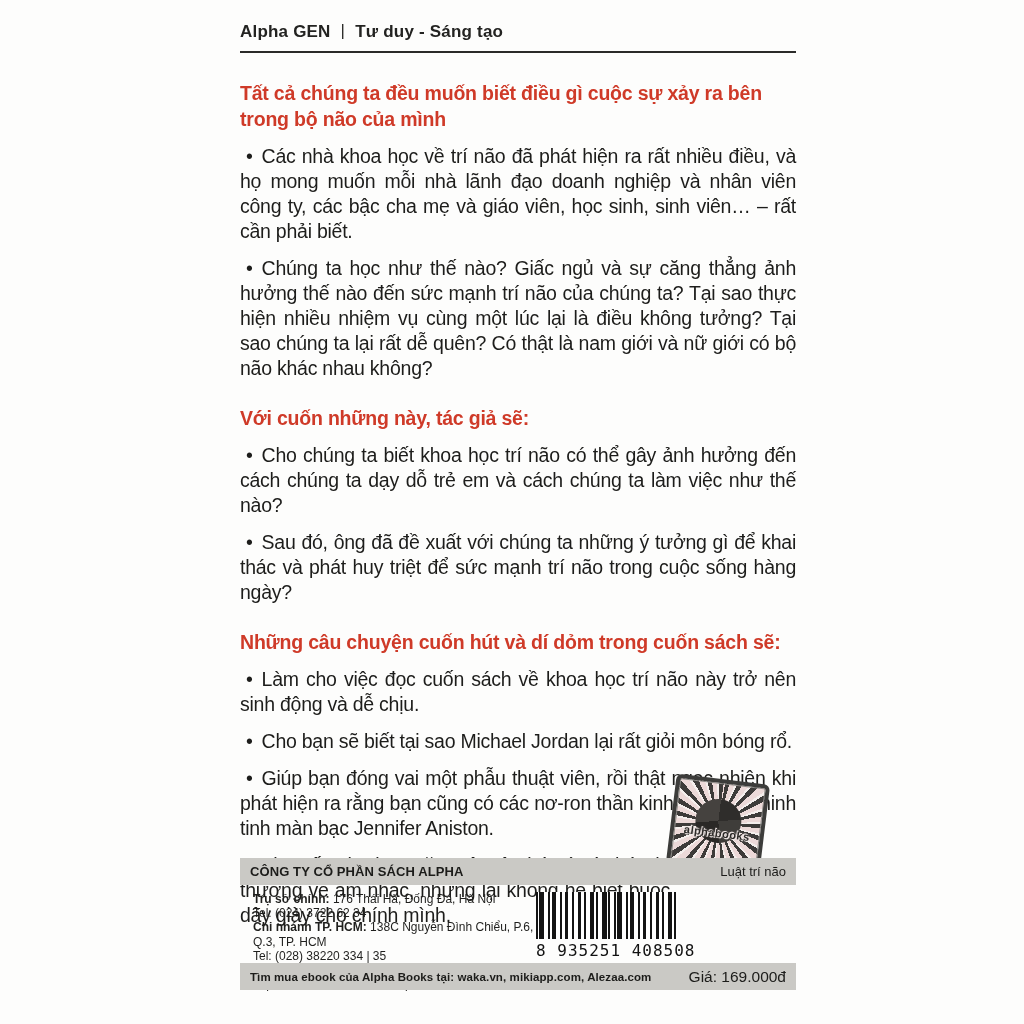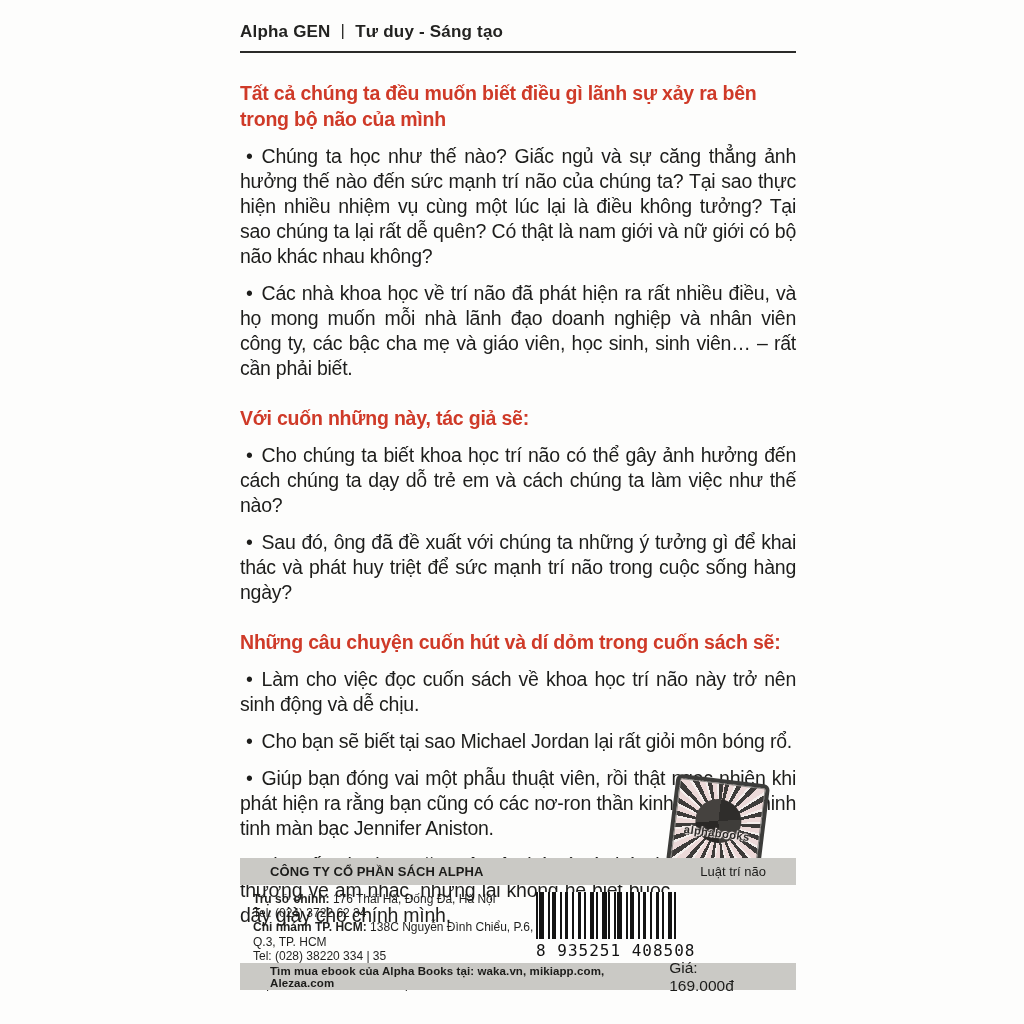--- a/index.html
+++ b/index.html
@@ -52,21 +52,21 @@
   .stamp .brand{
     position:absolute;left:0;right:0;top:54%;text-align:center;
     font-size:11px;font-weight:700;color:#2c2a28;letter-spacing:.5px;
     text-shadow:0 0 2px #efe7e5, 1px 1px 0 #efe7e5, -1px -1px 0 #efe7e5;
   }
 
   
   .graybar{
     position:absolute;left:240px;width:556px;height:27px;
     background:#cac9c5;display:flex;align-items:center;
-    justify-content:space-between;padding:0 30px;box-sizing:border-box;
+    justify-content:space-between;padding:0 10px;box-sizing:border-box;
   }
   .graybar.bar1{top:858px;}
   .graybar.bar2{top:963px;}
   .graybar .left-txt{font-weight:700;font-size:13px;letter-spacing:.1px;color:#1c1c1a;}
   .graybar .right-txt{font-weight:400;font-size:13px;color:#1c1c1a;}
   .graybar.bar2 .left-txt{font-size:11.5px;}
   .graybar.bar2 .right-txt{font-size:15.5px;}
 
   
   .info-row{
@@ -96,25 +96,25 @@
 <div class="page">
 
   <div class="col">
 
     <div class="imprint">
       <span>Alpha GEN</span>
       <span class="divider">|</span>
       <span>Tư duy - Sáng tạo</span>
     </div>
 
-    <h2 class="red-heading first">Tất cả chúng ta đều muốn biết điều gì lãnh sự xảy ra bên trong bộ não của mình</h2>
+    <h2 class="red-heading first">Tất cả chúng ta đều muốn biết điều gì cuộc sự xảy ra bên trong bộ não của mình</h2>
+
+    <p class="bullet"><span class="dot">•</span><span>Các nhà khoa học về trí não đã phát hiện ra rất nhiều điều, và họ mong muốn mỗi nhà lãnh đạo doanh nghiệp và nhân viên công ty, các bậc cha mẹ và giáo viên, học sinh, sinh viên… – rất cần phải biết.</span></p>
 
     <p class="bullet"><span class="dot">•</span><span>Chúng ta học như thế nào? Giấc ngủ và sự căng thẳng ảnh hưởng thế nào đến sức mạnh trí não của chúng ta? Tại sao thực hiện nhiều nhiệm vụ cùng một lúc lại là điều không tưởng? Tại sao chúng ta lại rất dễ quên? Có thật là nam giới và nữ giới có bộ não khác nhau không?</span></p>
-
-    <p class="bullet"><span class="dot">•</span><span>Các nhà khoa học về trí não đã phát hiện ra rất nhiều điều, và họ mong muốn mỗi nhà lãnh đạo doanh nghiệp và nhân viên công ty, các bậc cha mẹ và giáo viên, học sinh, sinh viên… – rất cần phải biết.</span></p>
 
     <h2 class="red-heading">Với cuốn những này, tác giả sẽ:</h2>
 
     <p class="bullet"><span class="dot">•</span><span>Cho chúng ta biết khoa học trí não có thể gây ảnh hưởng đến cách chúng ta dạy dỗ trẻ em và cách chúng ta làm việc như thế nào?</span></p>
 
     <p class="bullet"><span class="dot">•</span><span>Sau đó, ông đã đề xuất với chúng ta những ý tưởng gì để khai thác và phát huy triệt để sức mạnh trí não trong cuộc sống hàng ngày?</span></p>
 
     <h2 class="red-heading">Những câu chuyện cuốn hút và dí dỏm trong cuốn sách sẽ:</h2>
 
     <p class="bullet"><span class="dot">•</span><span>Làm cho việc đọc cuốn sách về khoa học trí não này trở nên sinh động và dễ chịu.</span></p>

